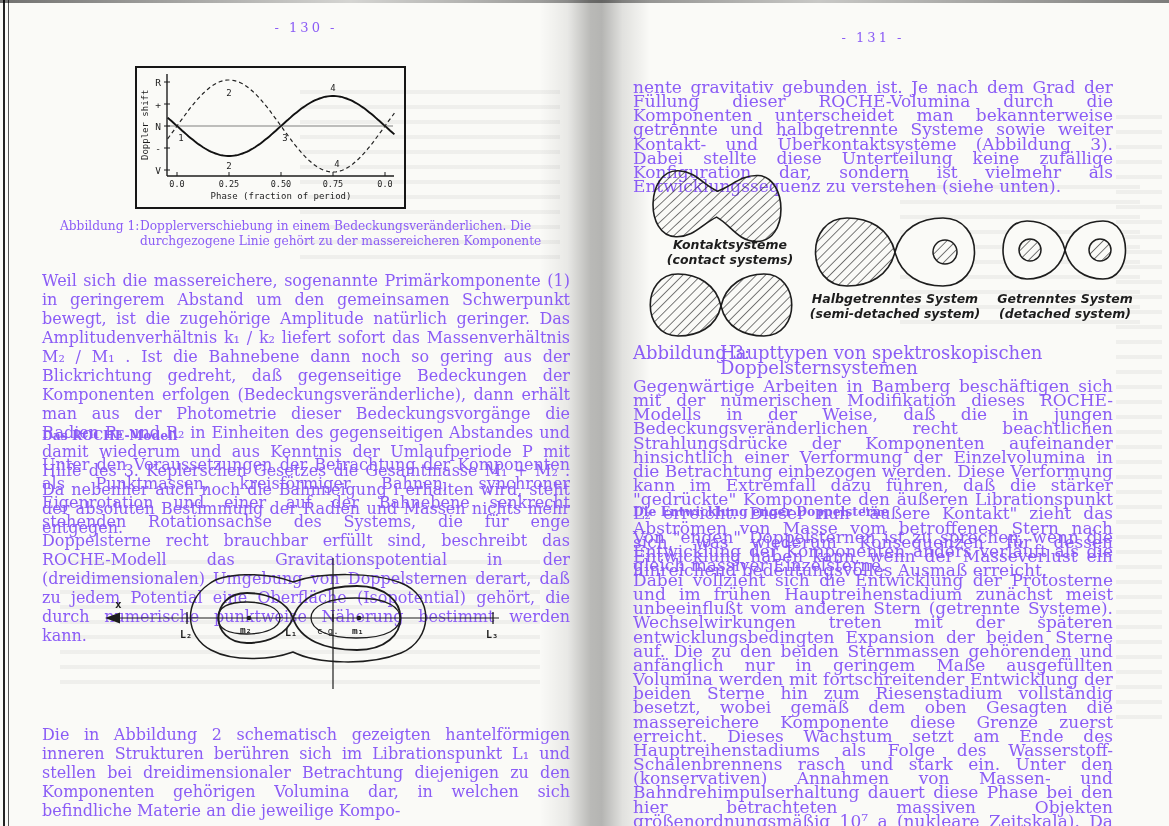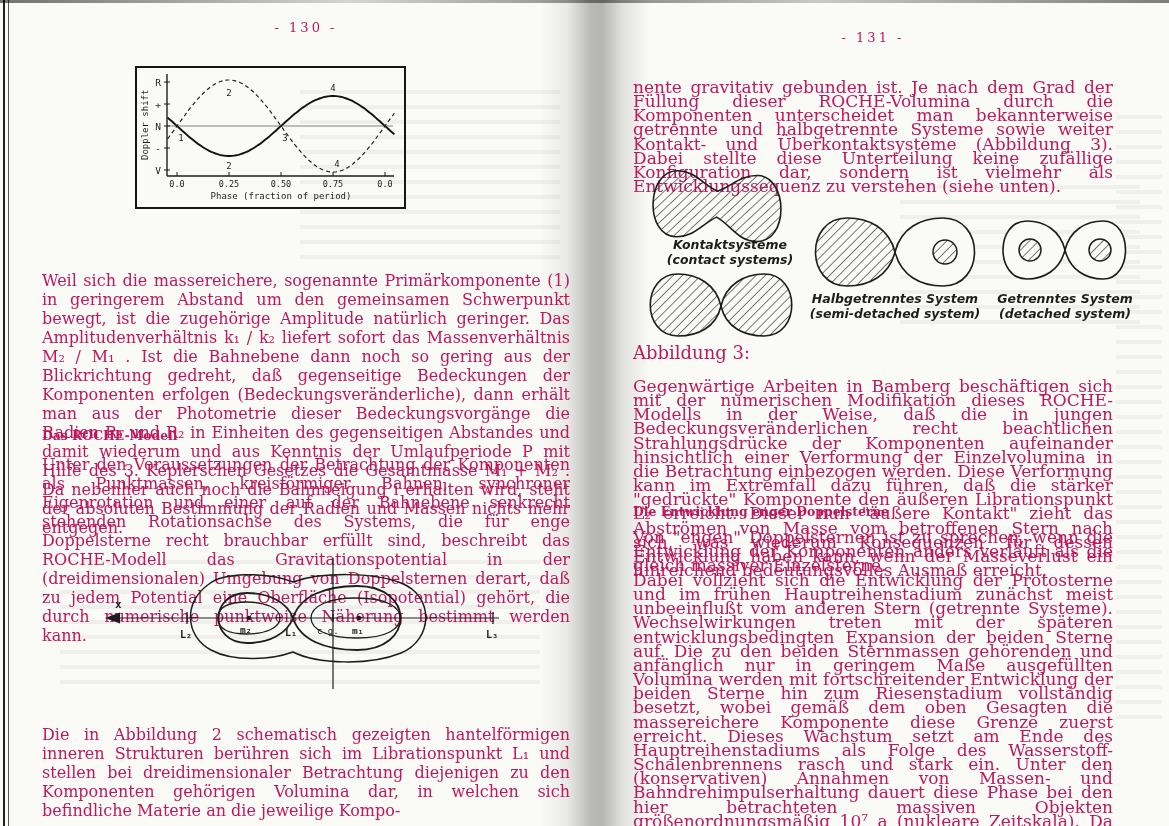--- a/index.html
+++ b/index.html
@@ -1,17 +1,17 @@
 <!DOCTYPE html>
 <html><head>
 <meta charset="utf-8">
 <style>
   html,body{margin:0;padding:0;background:#dedfdd;}
   .scan{position:relative;width:1169px;height:826px;background:#fafaf7;overflow:hidden;
-        font-family:"DejaVu Serif","Liberation Serif",serif;color:#be185d;}
+        font-family:"DejaVu Serif","Liberation Serif",serif;color:#8b5cf6;}
   .edge-line{position:absolute;top:0;height:100%;background:#222;}
   .top-shade{position:absolute;left:0;top:0;width:100%;height:3px;
         background:linear-gradient(90deg,rgba(0,0,0,.55),rgba(0,0,0,.15) 30%,rgba(0,0,0,.45) 52%,rgba(0,0,0,.2) 70%,rgba(0,0,0,.5));}
   .gutter{position:absolute;top:0;left:540px;width:110px;height:100%;
         background:linear-gradient(90deg,rgba(0,0,0,0) 0%,rgba(0,0,0,.07) 25%,rgba(0,0,0,.26) 46%,rgba(0,0,0,.28) 56%,rgba(0,0,0,.10) 75%,rgba(0,0,0,0) 100%);}
   .bleed{position:absolute;background:repeating-linear-gradient(180deg,rgba(110,110,110,0) 0 5px,rgba(110,110,110,.08) 5px 9px,rgba(110,110,110,0) 9px 15px);}
   .page{position:absolute;top:0;}
   .page-left{left:42px;width:528px;height:826px;}
   .page-right{left:633px;width:480px;height:826px;}
   .pageno{position:absolute;width:100%;text-align:center;font-size:13px;letter-spacing:3px;}
@@ -85,20 +85,24 @@
         <text x="40" y="119" font-size="8.5" text-anchor="middle">0.0</text>
         <text x="92" y="119" font-size="8.5" text-anchor="middle">0.25</text>
         <text x="144" y="119" font-size="8.5" text-anchor="middle">0.50</text>
         <text x="196" y="119" font-size="8.5" text-anchor="middle">0.75</text>
         <text x="248" y="119" font-size="8.5" text-anchor="middle">0.0</text>
 
         <text x="144" y="131" font-size="9" text-anchor="middle">Phase (fraction of period)</text>
       </svg>
     </div>
 
+    <div class="caption" style="left:18px;top:219px;width:510px;">
+      <span class="cap-label">Abbildung 1:</span>
+      <span class="cap-text">Dopplerverschiebung in einem Bedeckungsveränderlichen. Die durchgezogene Linie gehört zu der massereicheren Komponente</span>
+    </div>
 
     <p class="body-par" style="top:271px;">Weil sich die massereichere, sogenannte Primärkomponente (1) in geringerem Abstand um den gemeinsamen Schwerpunkt bewegt,  ist die zugehörige Amplitude natürlich geringer. Das Amplitudenverhältnis k₁ / k₂ liefert sofort das Massenverhältnis M₂ / M₁ . Ist die Bahnebene dann noch so gering aus der Blickrichtung gedreht, daß gegenseitige Bedeckungen der Komponenten erfolgen (Bedeckungsveränderliche), dann erhält man aus der Photometrie dieser Bedeckungsvorgänge die Radien R₁ und R₂ in Einheiten des gegenseitigen Abstandes und damit wiederum und aus Kenntnis der Umlaufperiode P mit Hilfe des 3. Keplerschen Gesetzes die Gesamtmasse M₁ + M₂ . Da nebenher auch noch die Bahnneigung i erhalten wird, steht der absoluten Bestimmung der Radien und Massen nichts mehr entgegen.</p>
 
     <h3 class="heading" style="top:428px;text-align:center;">Das ROCHE-Modell</h3>
 
     <p class="body-par" style="top:455px;">Unter den Voraussetzungen der Betrachtung der Komponenten als Punktmassen, kreisförmiger Bahnen, synchroner Eigenrotation und einer auf der Bahnebene senkrecht stehenden Rotationsachse des Systems, die für enge Doppelsterne recht brauchbar erfüllt sind, beschreibt das ROCHE-Modell das Gravitationspotential in der (dreidimensionalen) Umgebung von Doppelsternen derart, daß zu jedem Potential eine Oberfläche (Isopotential) gehört, die durch numerische punktweise Näherung bestimmt werden kann.</p>
 
     <svg style="position:absolute;left:55px;top:556px;" width="410" height="135" viewBox="0 0 410 135">
 
       <line x1="402" y1="62" x2="14" y2="62" stroke="#1d1d1d" stroke-width="1.2"></line>
@@ -161,20 +165,21 @@
       <path d="M432,82 C427,62 411,53 394,53 C362,53 362,111 394,111 C411,111 427,102 432,82 Z" fill="#fafaf7" stroke="#1d1d1d" stroke-width="1.6"></path>
       <path d="M432,82 C437,62 453,53 470,53 C500,53 500,111 470,111 C453,111 437,102 432,82 Z" fill="#fafaf7" stroke="#1d1d1d" stroke-width="1.6"></path>
       <circle cx="397" cy="82" r="11" fill="url(#hatch3)" stroke="#1d1d1d" stroke-width="1.5"></circle>
       <circle cx="467" cy="82" r="11" fill="url(#hatch3)" stroke="#1d1d1d" stroke-width="1.5"></circle>
       <text class="fig3-label" x="432" y="135" text-anchor="middle">Getrenntes System</text>
       <text class="fig3-label" x="432" y="150" text-anchor="middle">(detached system)</text>
     </svg>
 
     <div class="caption" style="left:0;top:345px;width:480px;font-size:18px;">
       <span class="cap-label" style="width:87px;">Abbildung 3:</span>
+      <span class="cap-text">Haupttypen von spektroskopischen Doppelsternsystemen</span>
     </div>
 
     <p class="body-par" style="top:379px;">Gegenwärtige Arbeiten in Bamberg beschäftigen sich mit der numerischen Modifikation dieses ROCHE-Modells in der Weise, daß die in jungen Bedeckungsveränderlichen recht beachtlichen Strahlungsdrücke der Komponenten aufeinander hinsichtlich einer Verformung der Einzelvolumina in die Betrachtung einbezogen werden. Diese Verformung kann im Extremfall dazu führen, daß die stärker "gedrückte" Komponente den äußeren Librationspunkt L₂ erreicht. Dieser nun "äußere Kontakt" zieht das Abströmen von Masse vom betroffenen Stern nach sich, was wiederum Konsequenzen für dessen Entwicklung haben kann, wenn der Masseverlust ein hinreichend bedeutungsvolles Ausmaß erreicht.</p>
 
     <h3 class="heading" style="top:504px;">Die Entwicklung enger Doppelsterne</h3>
 
     <p class="body-par" style="top:530px;">Von "engen" Doppelsternen ist zu sprechen, wenn die Entwicklung der Komponenten anders verläuft als die gleich massiver Einzelsterne.</p>
 
     <p class="body-par" style="top:573px;">Dabei vollzieht sich die Entwicklung der Protosterne und im frühen Hauptreihenstadium zunächst meist unbeeinflußt vom anderen Stern (getrennte Systeme). Wechselwirkungen treten mit der späteren entwicklungsbedingten Expansion der beiden Sterne auf. Die zu den beiden Sternmassen gehörenden und anfänglich nur in geringem Maße ausgefüllten Volumina werden mit fortschreitender Entwicklung der beiden Sterne hin zum Riesenstadium vollständig besetzt, wobei gemäß dem oben Gesagten die massereichere Komponente diese Grenze zuerst erreicht. Dieses Wachstum setzt am Ende des Hauptreihenstadiums als Folge des Wasserstoff-Schalenbrennens rasch und stark ein. Unter den (konservativen) Annahmen von Massen- und Bahndrehimpulserhaltung dauert diese Phase bei den hier betrachteten massiven Objekten größenordnungsmäßig 10⁷ a (nukleare Zeitskala). Da nun Materie über L₁ überströmt (Kontakt- bzw. Überkontaktsysteme), schrumpft das ROCHE-Volumen der Primärkomponente, was wiederum zu einer Beschleunigung dieses Prozesses führt. Die Folge ist eine Vergrößerung des Massenverhältnisses M₂ / M₁  in einem kurzen Abschnitt, der sich innerhalb einer thermischen Zeitskala von nur etwa 10⁵  a vollzieht. Bei dann schließlich umgekehrtem Massenverhältnis vollzieht sich , wiederum auf nuklearer Zeitskala, nur noch ein langsamer Masseaustausch von</p>
   </div>

